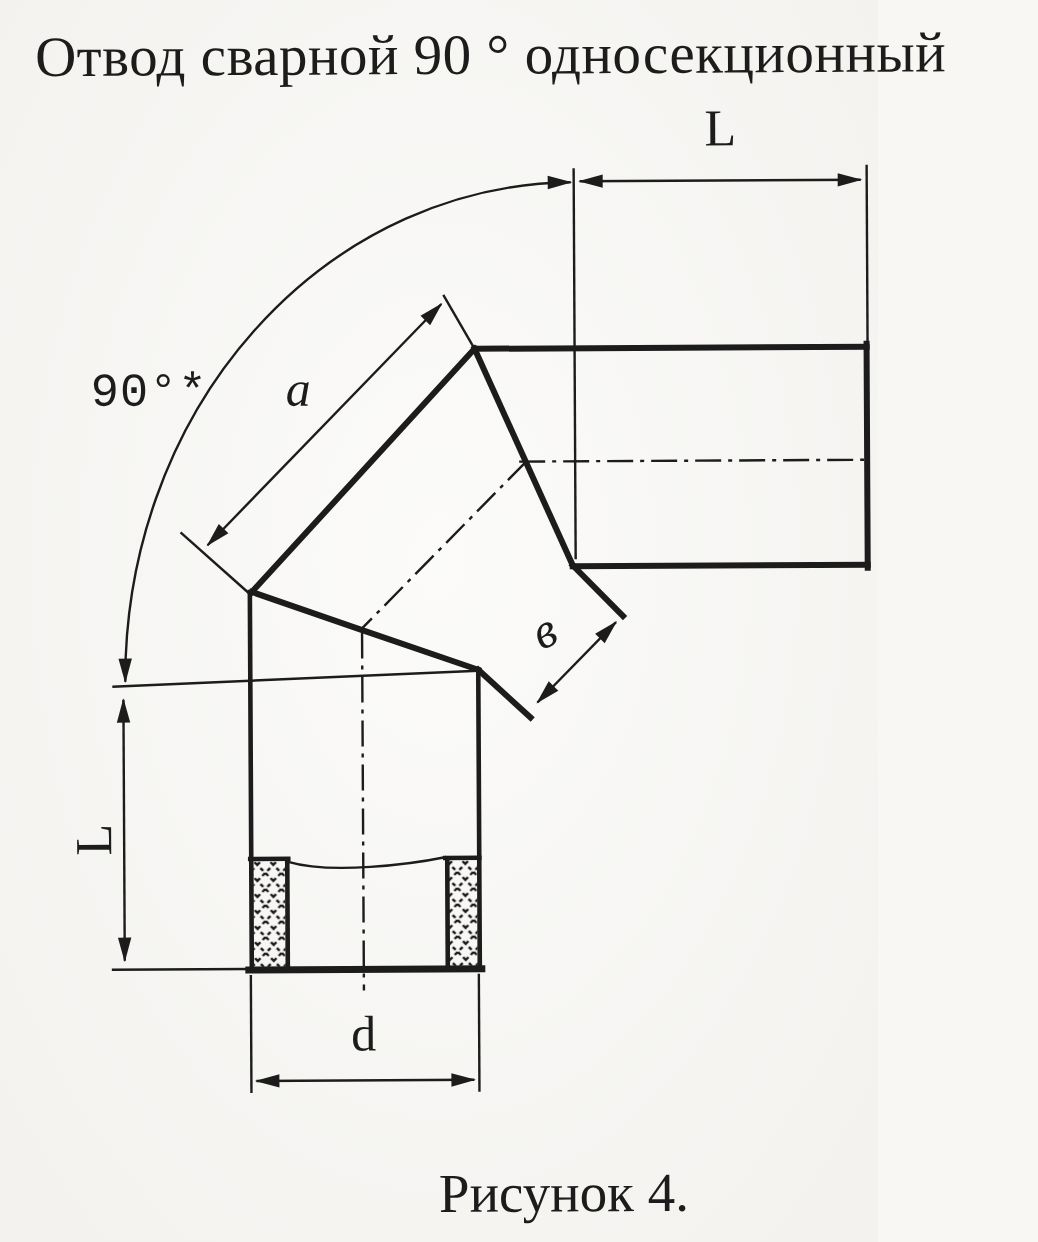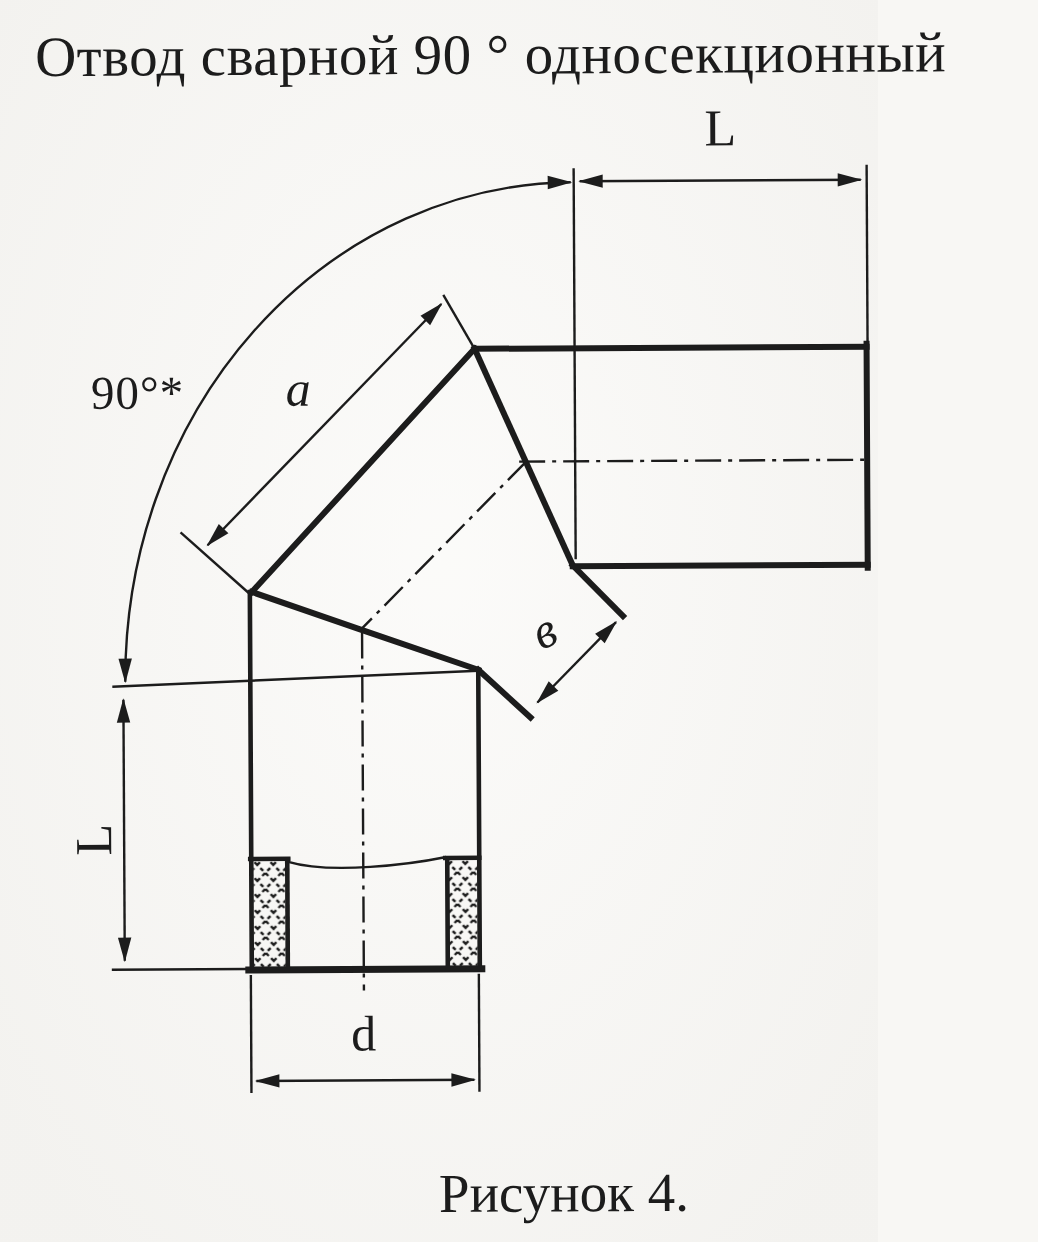--- a/index.html
+++ b/index.html
@@ -97,20 +97,20 @@
       <path class="ink thin" d="M110,968 H246"></path>
       <path class="ink thin" d="M123,698 V959" marker-start="url(#arr)" marker-end="url(#arr)"></path>
 
       <path class="ink thin" d="M249,974 V1092"></path>
       <path class="ink thin" d="M477,974 V1092"></path>
       <path class="ink thin" d="M254,1080 H472" marker-start="url(#arr)" marker-end="url(#arr)"></path>
     </svg>
 
     <div class="lbl dim-L-top" style="left:707px; top:104px;">L</div>
     <div class="lbl dim-L-left" style="left:58px; top:812px;">L</div>
-    <div class="lbl dim-angle" style="left:92px; top:368px;">90°*</div>
+    <div class="lbl dim-angle" style="left:92px; top:368px;font-family:Liberation Mono, monospace;">90°*</div>
     <div class="lbl dim-a italic" style="left:287px; top:363px;">a</div>
     <div class="lbl dim-v italic" style="left:533px; top:606px;">в</div>
     <div class="lbl dim-d" style="left:349px; top:1008px;">d</div>
 
     <div class="lbl caption" style="left:436px; top:1166px;">Рисунок 4.</div>
   </div>
 </div>
 
 </body></html>

